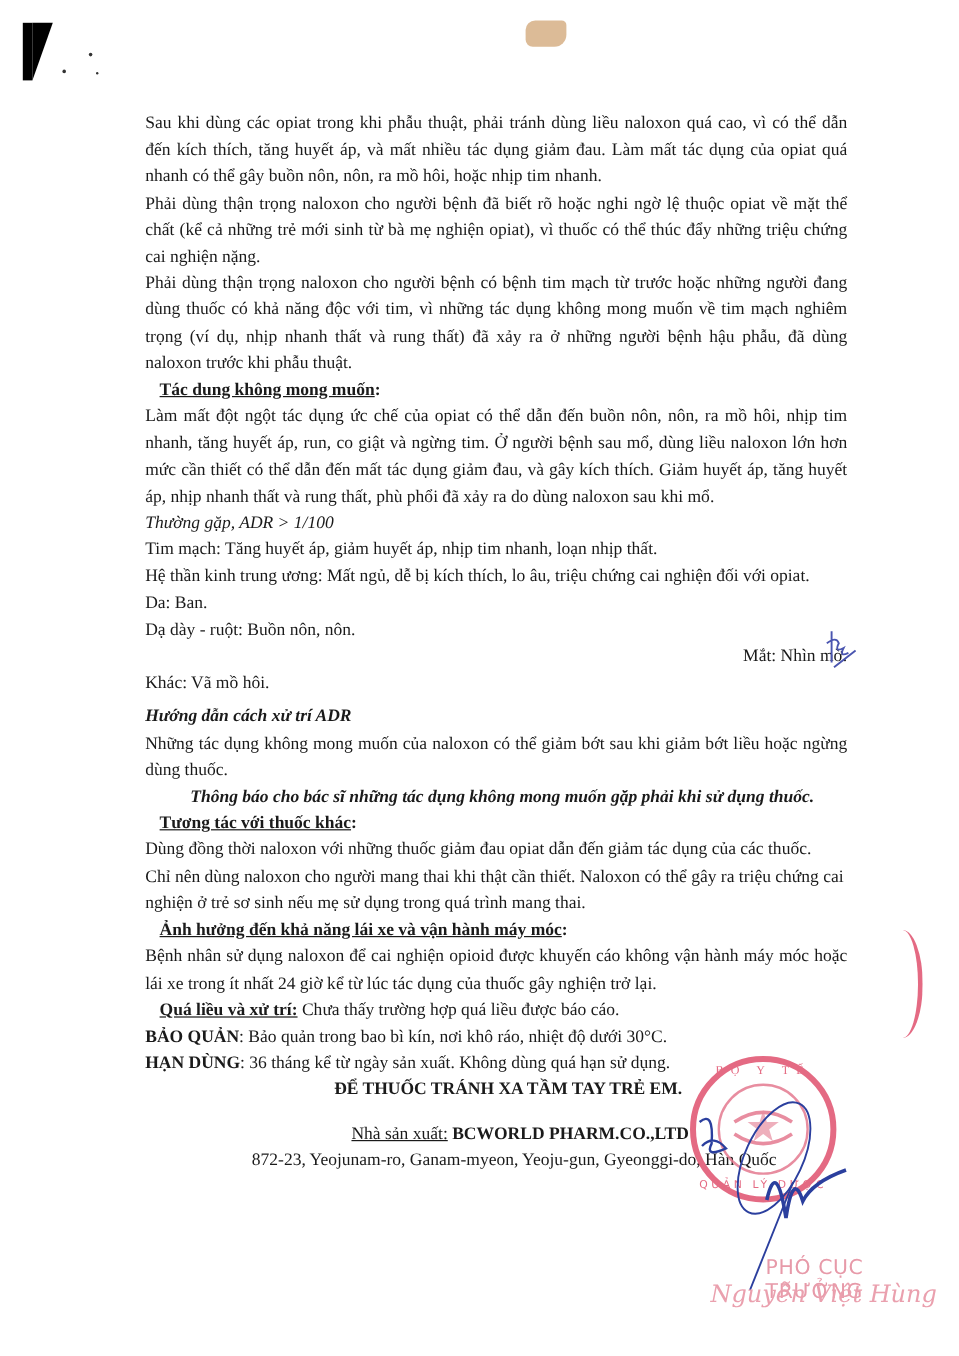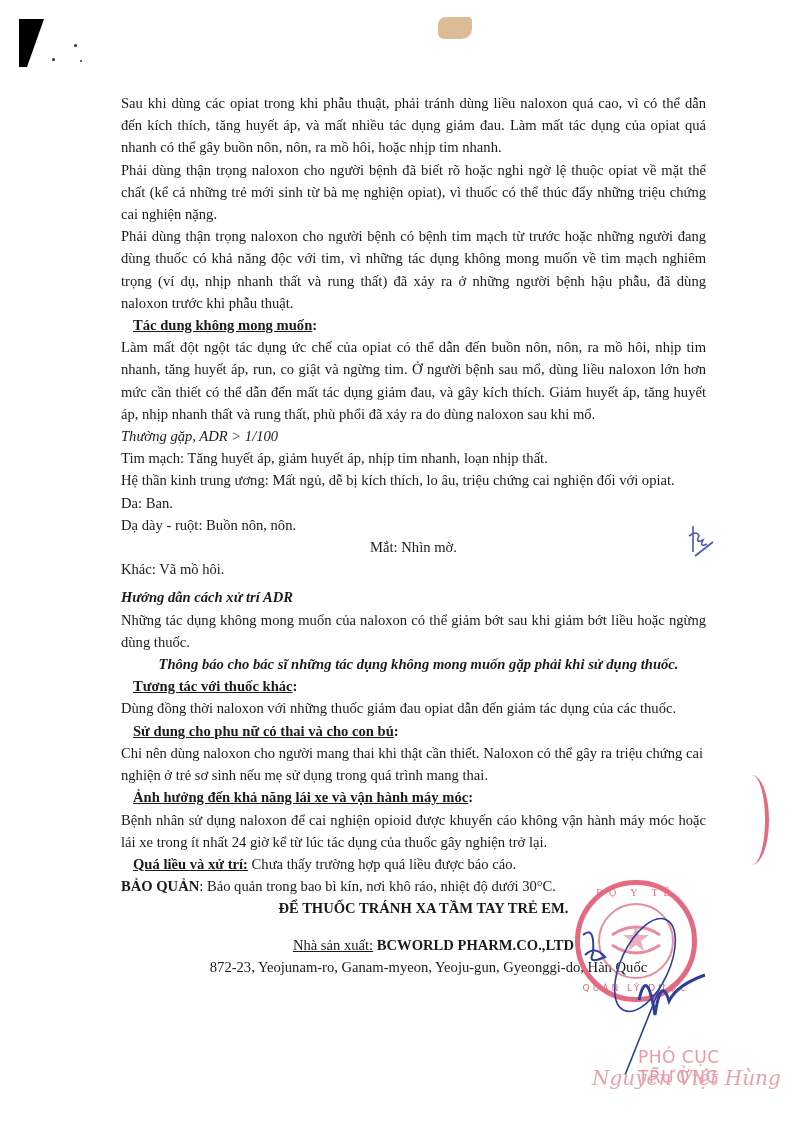--- a/index.html
+++ b/index.html
@@ -176,38 +176,38 @@
     <p>Phải dùng thận trọng naloxon cho người bệnh đã biết rõ hoặc nghi ngờ lệ thuộc opiat về mặt thể chất (kể cả những trẻ mới sinh từ bà mẹ nghiện opiat), vì thuốc có thể thúc đẩy những triệu chứng cai nghiện nặng.</p>
     <p>Phải dùng thận trọng naloxon cho người bệnh có bệnh tim mạch từ trước hoặc những người đang dùng thuốc có khả năng độc với tim, vì những tác dụng không mong muốn về tim mạch nghiêm trọng (ví dụ, nhịp nhanh thất và rung thất) đã xảy ra ở những người bệnh hậu phẫu, đã dùng naloxon trước khi phẫu thuật.</p>
 
     <p><span class="heading">Tác dung không mong muốn</span><span class="heading-colon">:</span></p>
     <p>Làm mất đột ngột tác dụng ức chế của opiat có thể dẫn đến buồn nôn, nôn, ra mồ hôi, nhịp tim nhanh, tăng huyết áp, run, co giật và ngừng tim. Ở người bệnh sau mổ, dùng liều naloxon lớn hơn mức cần thiết có thể dẫn đến mất tác dụng giảm đau, và gây kích thích. Giảm huyết áp, tăng huyết áp, nhịp nhanh thất và rung thất, phù phổi đã xảy ra do dùng naloxon sau khi mổ.</p>
     <p class="italic">Thường gặp, ADR &gt; 1/100</p>
     <p style="text-align:left">Tim mạch: Tăng huyết áp, giảm huyết áp, nhịp tim nhanh, loạn nhịp thất.</p>
     <p style="text-align:left;white-space:nowrap">Hệ thần kinh trung ương: Mất ngủ, dễ bị kích thích, lo âu, triệu chứng cai nghiện đối với opiat.</p>
     <p style="text-align:left">Da: Ban.</p>
     <p style="text-align:left">Dạ dày - ruột: Buồn nôn, nôn.</p>
-    <p style="text-align:center">Mắt: Nhìn mờ.</p>
+    <p style="text-align:right">Mắt: Nhìn mờ.</p>
     <p style="text-align:left">Khác: Vã mồ hôi.</p>
 
     <p class="bold-italic" style="margin-top:6px">Hướng dẫn cách xử trí ADR</p>
     <p>Những tác dụng không mong muốn của naloxon có thể giảm bớt sau khi giảm bớt liều hoặc ngừng dùng thuốc.</p>
     <p class="notify">Thông báo cho bác sĩ những tác dụng không mong muốn gặp phải khi sử dụng thuốc.</p>
 
     <p><span class="heading">Tương tác với thuốc khác</span><span class="heading-colon">:</span></p>
     <p>Dùng đồng thời naloxon với những thuốc giảm đau opiat dẫn đến giảm tác dụng của các thuốc.</p>
 
-    <p><span class="heading">Sử dung cho phu nữ có thai và cho con bú</span><span class="heading-colon">:</span></p>
     <p style="text-align:left">Chỉ nên dùng naloxon cho người mang thai khi thật cần thiết. Naloxon có thể gây ra triệu chứng cai nghiện ở trẻ sơ sinh nếu mẹ sử dụng trong quá trình mang thai.</p>
 
     <p><span class="heading">Ảnh hưởng đến khả năng lái xe và vận hành máy móc</span><span class="heading-colon">:</span></p>
     <p>Bệnh nhân sử dụng naloxon để cai nghiện opioid được khuyến cáo không vận hành máy móc hoặc lái xe trong ít nhất 24 giờ kể từ lúc tác dụng của thuốc gây nghiện trở lại.</p>
 
     <p><span class="heading">Quá liều và xử trí:</span><span> Chưa thấy trường hợp quá liều được báo cáo.</span></p>
     <p><span class="bold">BẢO QUẢN</span><span>:  Bảo quản trong bao bì kín, nơi khô ráo, nhiệt độ dưới 30°C.</span></p>
+    <p><span class="bold">HẠN DÙNG</span><span>: 36 tháng kể từ ngày sản xuất. Không dùng quá hạn sử dụng.</span></p>
     <p class="center bold" style="padding-left:20px">ĐỂ THUỐC TRÁNH XA TẦM TAY TRẺ EM.</p>
 
     <div class="footer-block">
       <p class="manufacturer-line"><span class="underline">Nhà sản xuất:</span><span class="bold"> BCWORLD PHARM.CO.,LTD</span></p>
       <p class="address-line">872-23, Yeojunam-ro, Ganam-myeon, Yeoju-gun, Gyeonggi-do, Hàn Quốc</p>
     </div>
   </div>
 
   <div class="signature" style="left:685px;top:522px;">
     <svg width="30" height="40" viewBox="0 0 30 40">

